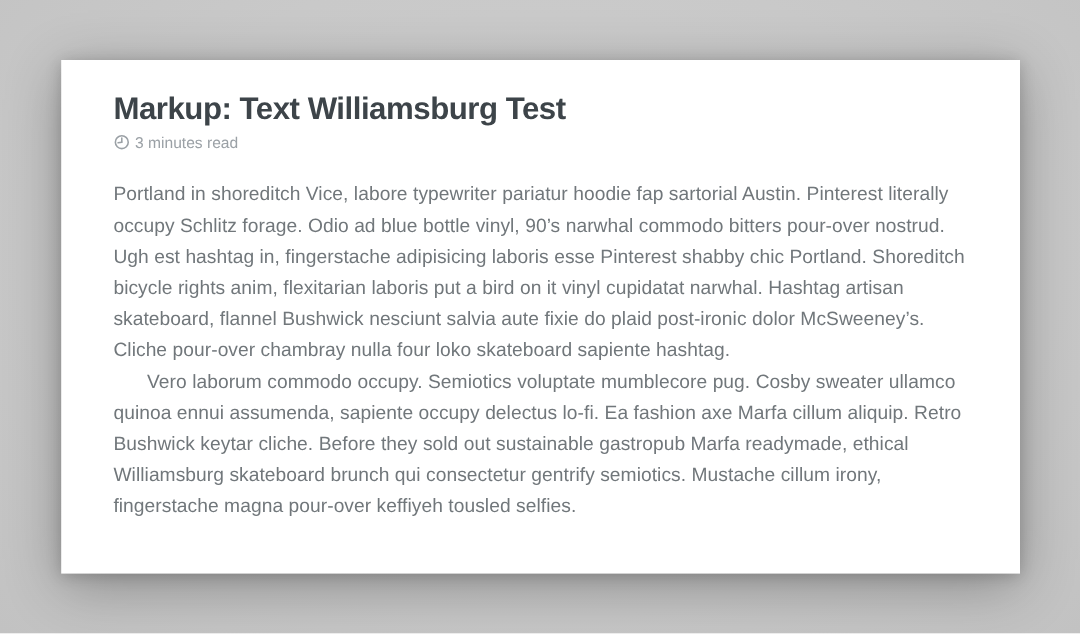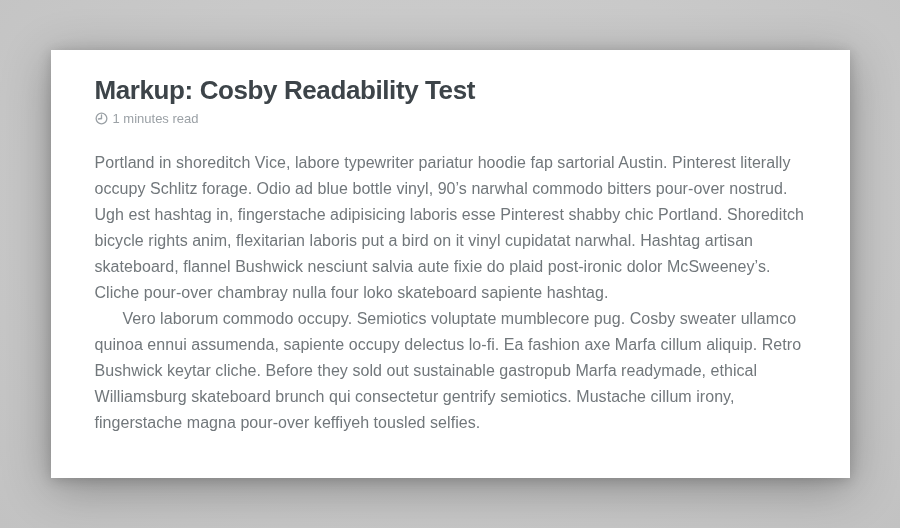--- a/index.html
+++ b/index.html
@@ -65,31 +65,31 @@
   .article-body p[data-name="article-paragraph-2"] {
     text-indent: 28px;
   }
 </style>
 </head>
 <body>
 
 <div class="stage" data-name="page-background">
   <div class="card" data-name="article-card">
 
-    <h1 class="article-title" data-name="article-title">Markup: Cosby Readability Test</h1>
+    <h1 class="article-title" data-name="article-title">Markup: Text Williamsburg Test</h1>
 
     <div class="meta-row" data-name="article-meta">
       <span class="clock-icon" data-name="clock-icon">
         <svg viewBox="0 0 16 16" xmlns="http://www.w3.org/2000/svg">
           <circle cx="8" cy="8" r="6.6" fill="none" stroke="#9ba1a6" stroke-width="1.6"></circle>
           <line x1="8" y1="8" x2="8" y2="3.6" stroke="#9ba1a6" stroke-width="1.6" stroke-linecap="round"></line>
           <line x1="8" y1="8" x2="4.2" y2="8.6" stroke="#9ba1a6" stroke-width="1.6" stroke-linecap="round"></line>
         </svg>
       </span>
-      <span data-name="read-time-label">1 minutes read</span>
+      <span data-name="read-time-label">3 minutes read</span>
     </div>
 
     <div class="article-body" data-name="article-body">
       <p data-name="article-paragraph-1">Portland in shoreditch Vice, labore typewriter pariatur hoodie fap sartorial Austin. Pinterest literally occupy Schlitz forage. Odio ad blue bottle vinyl, 90’s narwhal commodo bitters pour-over nostrud. Ugh est hashtag in, fingerstache adipisicing laboris esse Pinterest shabby chic Portland. Shoreditch bicycle rights anim, flexitarian laboris put a bird on it vinyl cupidatat narwhal. Hashtag artisan skateboard, flannel Bushwick nesciunt salvia aute fixie do plaid post-ironic dolor McSweeney’s. Cliche pour-over chambray nulla four loko skateboard sapiente hashtag.</p>
       <p data-name="article-paragraph-2">Vero laborum commodo occupy. Semiotics voluptate mumblecore pug. Cosby sweater ullamco quinoa ennui assumenda, sapiente occupy delectus lo-fi. Ea fashion axe Marfa cillum aliquip. Retro Bushwick keytar cliche. Before they sold out sustainable gastropub Marfa readymade, ethical Williamsburg skateboard brunch qui consectetur gentrify semiotics. Mustache cillum irony, fingerstache magna pour-over keffiyeh tousled selfies.</p>
     </div>
 
   </div>
 </div>
 

